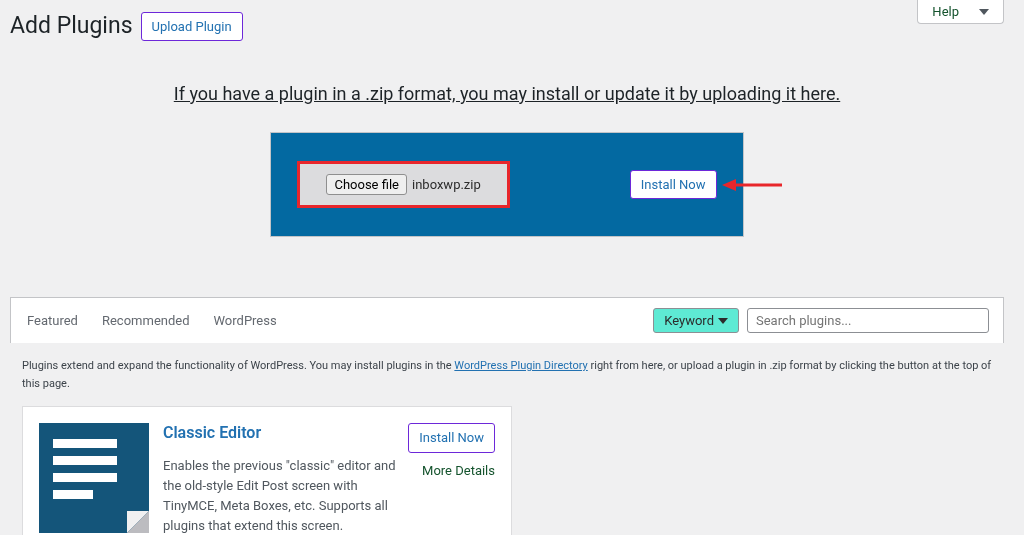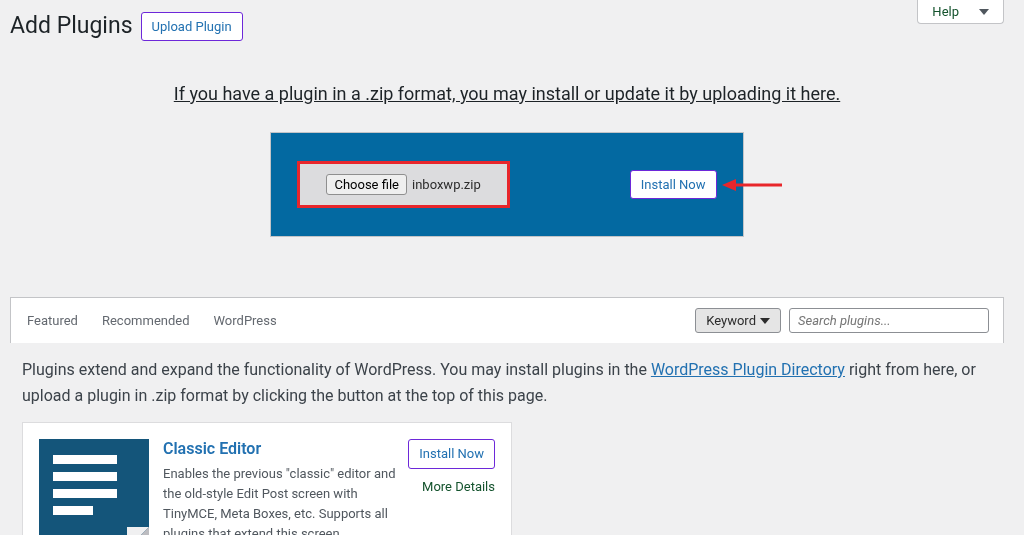--- a/index.html
+++ b/index.html
@@ -107,41 +107,40 @@
     .tab.active {
       color: #1d2327;
       font-weight: 600;
       border-bottom: 4px solid #646970;
     }
     .search-area { display: flex; gap: 8px; padding: 10px 0; }
     .keyword-select {
       display: flex;
       align-items: center;
       gap: 4px;
-      background: #e5e5e5;
+      background: #5eead4;
       border: 1px solid #8c8f94;
       border-radius: 3px;
       padding: 3px 10px;
       font-size: 13px;
       cursor: pointer;
       color: #2c2c2c;
     }
     .keyword-select svg { width: 10px; height: 10px; fill: #2c2c2c; }
     .search-input {
-      width: 200px;
+      width: 242px;
       border: 1px solid #8c8f94;
       border-radius: 3px;
       padding: 4px 8px;
       font-size: 13px;
       font-family: inherit;
-      font-style: italic;
     }
     .intro-text {
       padding: 14px 12px;
-      font-size: 16px;
+      font-size: 11px;
       color: #3c434a;
       line-height: 1.6;
     }
     .intro-text a { color: #2271b1; text-decoration: underline; cursor: pointer; }
     .plugin-grid {
       display: flex;
       gap: 18px;
       padding: 0 12px 10px 12px;
       flex-wrap: wrap;
     }
@@ -162,21 +161,21 @@
       justify-content: center;
     }
     .plugin-body { flex: 1; }
     .plugin-head { display: flex; justify-content: space-between; gap: 12px; }
     .plugin-title {
       color: #2271b1;
       font-size: 16px;
       font-weight: 600;
       cursor: pointer;
       line-height: 1.3;
-      margin-bottom: 4px;
+      margin-bottom: 12px;
     }
     .plugin-actions {
       display: flex;
       flex-direction: column;
       align-items: flex-end;
       gap: 10px;
       flex-shrink: 0;
     }
     .more-link { color: #14532d; font-size: 13px; cursor: pointer; }
     .plugin-desc {

